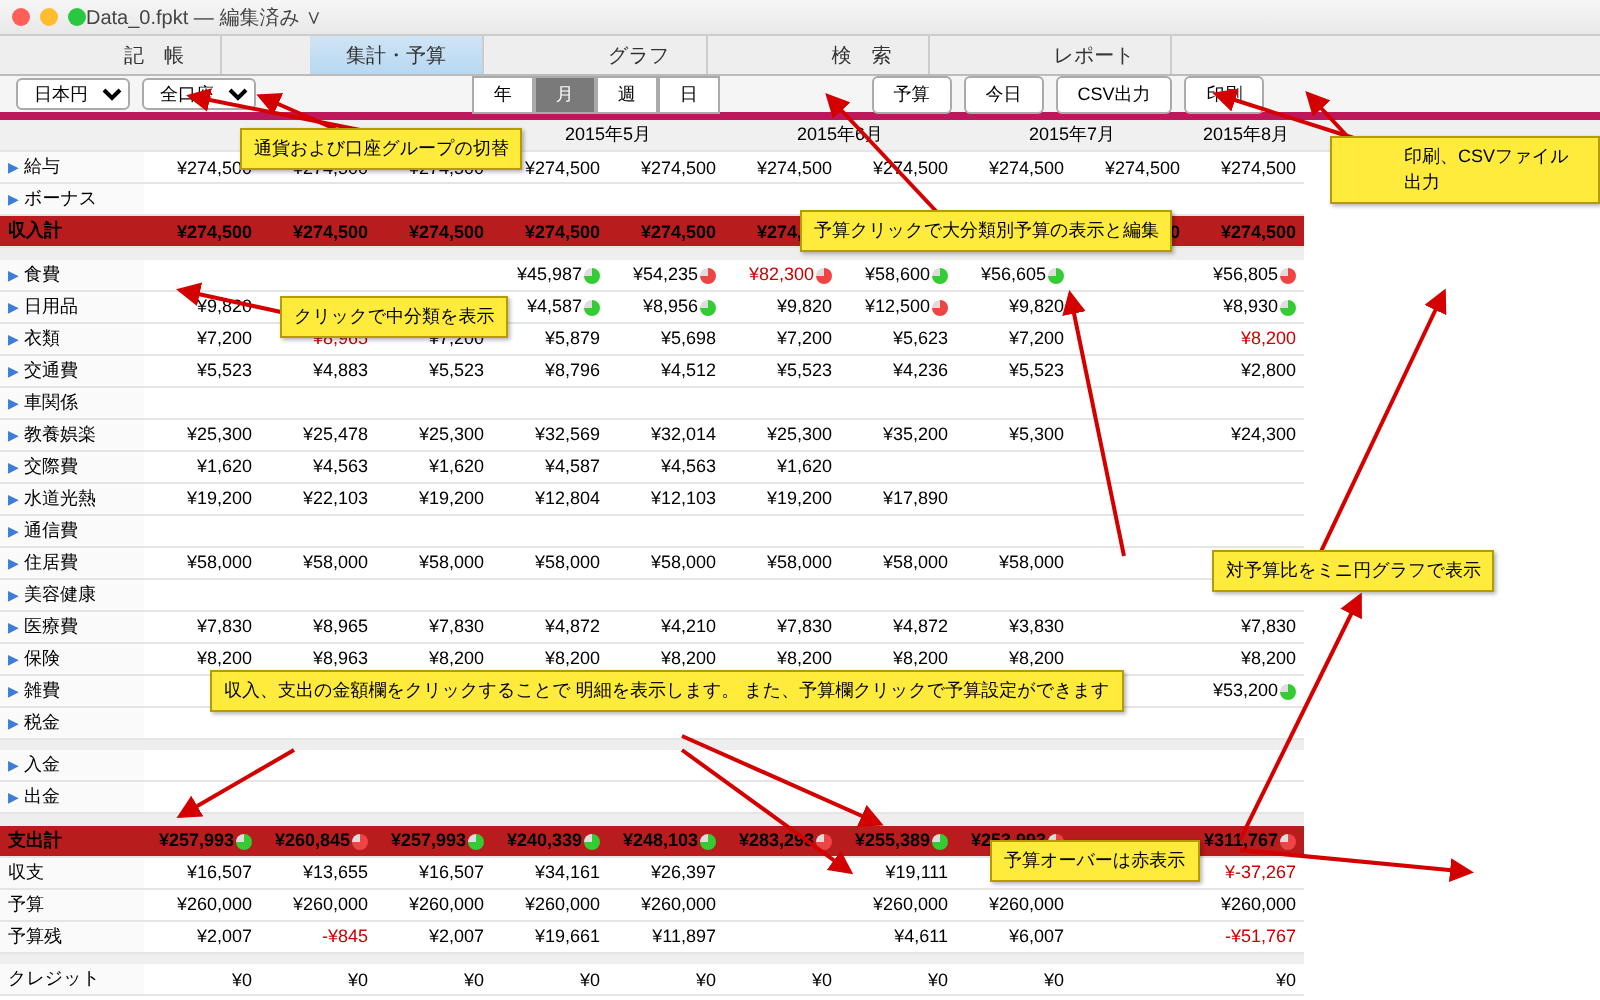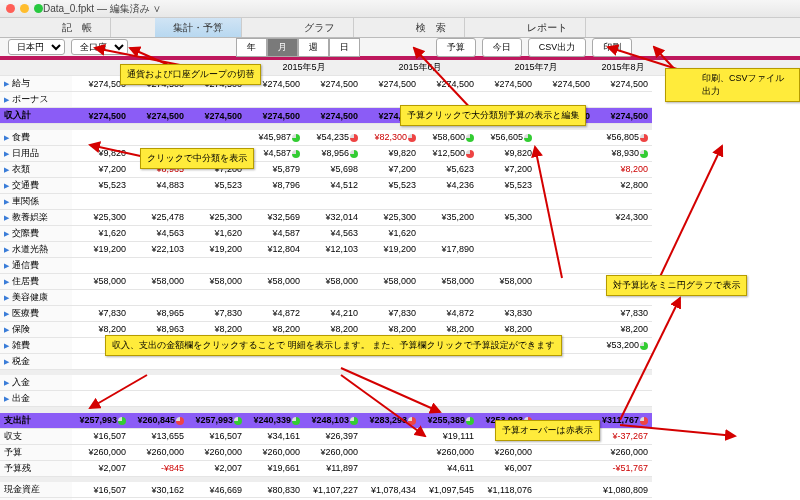--- a/index.html
+++ b/index.html
@@ -17,21 +17,21 @@
 .segbtn span { padding:2px 10px; border:1px solid #aaa; background:#fff; font-size:9px; cursor:pointer; }
 .segbtn span.active { background:#7a7a7a; color:#fff; }
 .btn { padding:2px 10px; border:1px solid #aaa; border-radius:3px; background:#fff; font-size:9px; cursor:pointer; }
 .grid { position:relative; background:#fff; height:440px; overflow:auto; }
 table { border-collapse:collapse; width:100%; font-size:9px; }
 th,td { border-bottom:1px solid #e5e5e5; padding:1px 4px; height:14px; white-space:nowrap; }
 th { background:#f0f0f0; font-weight:normal; text-align:center; position:sticky; top:0; }
 td.cat { text-align:left; width:72px; background:#fafafa; }
 td.num { text-align:right; width:58px; }
 td.neg { color:#c00; }
-tr.group td { background:#8b5cf6; font-weight:bold; }
+tr.group td { background:#b91c1c; font-weight:bold; }
 tr.spacer td { background:#eee; height:6px; border:none; }
 .tri { color:#3b7dd8; font-size:7px; display:inline-block; width:8px; }
 .pie { display:inline-block; width:8px; height:8px; border-radius:50%; vertical-align:middle; margin-left:1px; }
 .callout { position:absolute; background:#ffeb3b; border:1px solid #b59b00; padding:3px 6px; font-size:9px; color:#000; box-shadow:1px 1px 2px rgba(0,0,0,.3); z-index:20; }
 </style>
 </head>
 <body>
 
 <div class="titlebar">
   <div class="tl-btns">
@@ -400,33 +400,20 @@
           <td class="num">¥19,661</td>
           <td class="num">¥11,897</td>
           <td class="num"></td>
           <td class="num">¥4,611</td>
           <td class="num">¥6,007</td>
           <td class="num"></td>
           <td class="num neg">-¥51,767</td>
         </tr>
         <tr class="spacer">
           <td colspan="12"></td>
-        </tr>
-        <tr>
-          <td class="cat">現金資産</td>
-          <td class="num">¥16,507</td>
-          <td class="num">¥30,162</td>
-          <td class="num">¥46,669</td>
-          <td class="num">¥80,830</td>
-          <td class="num">¥1,107,227</td>
-          <td class="num">¥1,078,434</td>
-          <td class="num">¥1,097,545</td>
-          <td class="num">¥1,118,076</td>
-          <td class="num"></td>
-          <td class="num">¥1,080,809</td>
         </tr>
         <tr>
           <td class="cat">クレジット</td>
           <td class="num">¥0</td>
           <td class="num">¥0</td>
           <td class="num">¥0</td>
           <td class="num">¥0</td>
           <td class="num">¥0</td>
           <td class="num">¥0</td>
           <td class="num">¥0</td>

